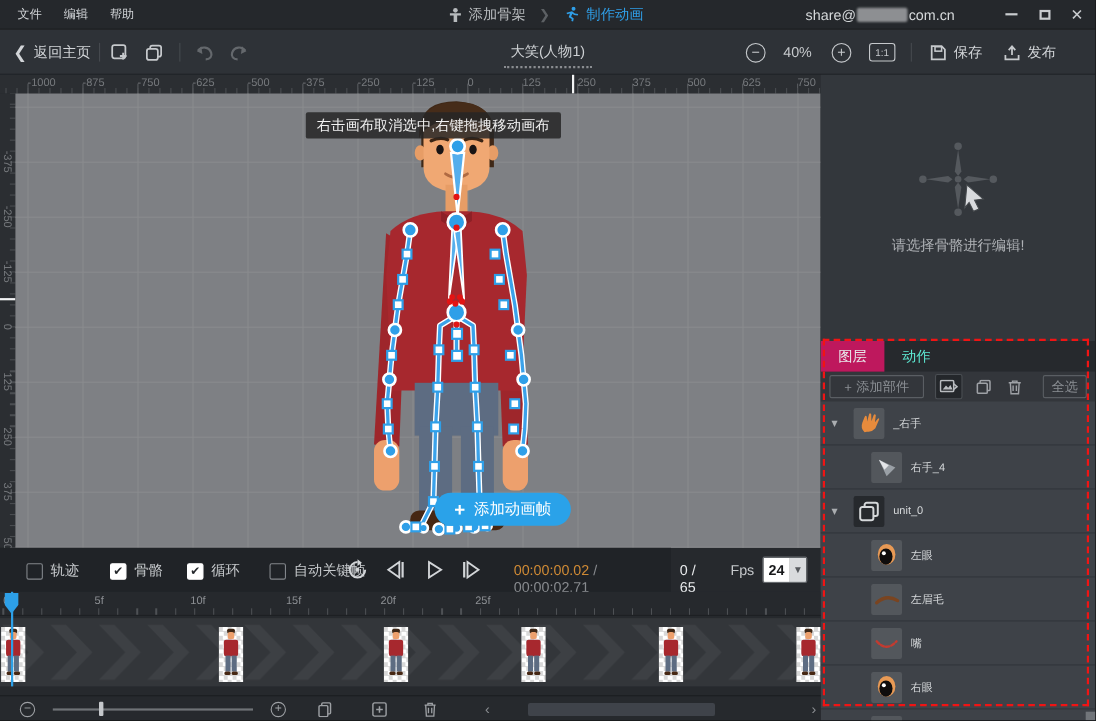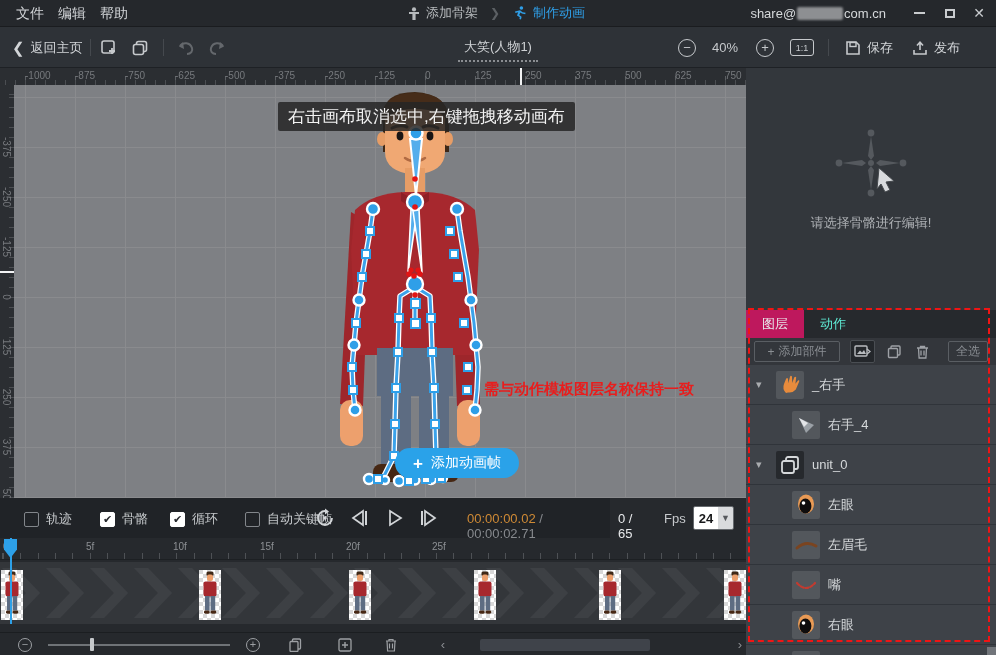--- a/index.html
+++ b/index.html
@@ -2,26 +2,26 @@
 <html><head>
 <meta charset="utf-8">
 <style>
   *{margin:0;padding:0;box-sizing:border-box;}
   html,body{background:#111;}
   body{font-family:"Liberation Sans","DejaVu Sans",sans-serif;}
   .app{position:relative;width:996px;height:655px;background:#26292d;overflow:hidden;color:#cfd2d5;font-size:13px;}
 
   
   #menubar{position:absolute;left:0;top:0;width:996px;height:27px;background:#25282c;border-bottom:1px solid #1a1c1f;}
-  .menu-item{position:absolute;top:5px;font-size:14px;color:#d2d5d8;cursor:default;}
+  .menu-item{position:absolute;top:5px;font-size:11px;color:#d2d5d8;cursor:default;}
   .mode-tabs{position:absolute;left:408px;top:4px;display:flex;align-items:center;gap:12px;}
   .mode-tab{display:flex;align-items:center;gap:6px;color:#b7babd;}
   .mode-tab.active{color:#2f9fe8;}
   .mode-sep{color:#5c6064;font-size:12px;}
-  .account{position:absolute;right:110px;top:6px;display:flex;align-items:center;font-size:13px;color:#d6d9db;}
+  .account{position:absolute;right:128px;top:6px;display:flex;align-items:center;font-size:13px;color:#d6d9db;}
   .blur-block{display:inline-block;width:46px;height:13px;background:#8d8f92;border-radius:2px;margin:0 1px;filter:blur(1px);}
   .winbtn{position:absolute;top:0;width:30px;height:26px;display:flex;align-items:center;justify-content:center;color:#c9cccf;}
   .winbtn .mini{width:11px;height:2px;background:#c9cccf;}
   .winbtn .maxi{width:10px;height:9px;border:2px solid #c9cccf;}
   .winbtn .clos{font-size:14px;line-height:1;}
 
   
   #toolbar{position:absolute;left:0;top:27px;width:996px;height:41px;background:#2e3237;border-bottom:1px solid #1e2125;}
   .tb{position:absolute;top:0;height:41px;display:flex;align-items:center;gap:6px;color:#d2d5d8;}
   .vsep{position:absolute;top:12px;width:1px;height:17px;background:#45494e;}
@@ -42,21 +42,21 @@
     background-image:repeating-linear-gradient(180deg,#4b4e52 0,#4b4e52 1px,rgba(0,0,0,0) 1px,rgba(0,0,0,0) 10px);
     background-size:5px auto;background-repeat:repeat-y;background-position:right 12px;}
   .vr-label{position:absolute;left:-11px;width:34px;height:12px;line-height:12px;text-align:center;font-size:10px;color:#76797d;transform:rotate(90deg);}
   #v-marker{position:absolute;left:0;top:186px;width:14px;height:2px;background:#f2f3f4;}
   #ruler-corner{position:absolute;left:0;top:68px;width:14px;height:17px;background:#26292d;}
 
   
   #canvas{position:absolute;left:14px;top:85px;width:732px;height:413px;background-color:#7e8084;
     background-image:linear-gradient(#8a8b8e 1px,rgba(0,0,0,0) 1px),linear-gradient(90deg,#8a8b8e 1px,rgba(0,0,0,0) 1px);
     background-size:50px 50px;background-position:11px 12px;overflow:hidden;}
-  #tooltip{position:absolute;left:264px;top:17px;background:rgba(38,38,38,.85);color:#f2f2f2;font-size:17px;padding:3px 10px;border-radius:2px;white-space:nowrap;}
+  #tooltip{position:absolute;left:264px;top:17px;background:rgba(38,38,38,.85);color:#f2f2f2;font-size:13px;padding:3px 10px;border-radius:2px;white-space:nowrap;}
   #char{position:absolute;left:311px;top:5px;}
   #red-note{position:absolute;left:470px;top:295px;color:#e81d1d;font-size:15px;font-weight:bold;white-space:nowrap;}
   #add-kf{position:absolute;left:381px;top:363px;width:124px;height:30px;border-radius:16px;background:#2aa2e9;border:none;color:#fff;font-size:14px;display:flex;align-items:center;justify-content:center;gap:8px;font-family:inherit;}
   #add-kf .plus{font-size:17px;font-weight:bold;line-height:1;}
 
   
   #props{position:absolute;left:746px;top:68px;width:250px;height:242px;background:#33373c;}
   #props .tabbar{position:absolute;left:0;top:0;width:250px;height:30px;background:#1f2226;}
   #props .tab{position:absolute;left:0;top:0;width:50px;height:30px;background:#33373c;color:#d5d8da;display:flex;align-items:center;justify-content:center;}
   #props .body{position:absolute;left:0;top:30px;width:250px;height:212px;display:flex;flex-direction:column;align-items:center;padding-top:28px;}
@@ -70,21 +70,21 @@
   #layers .ltoolbar{position:absolute;left:0;top:28px;width:250px;height:27px;background:#33363b;}
   .btn-outline{position:absolute;top:3px;height:21px;border:1px solid #5a5e63;border-radius:2px;background:none;color:#8b8f94;font-size:12px;display:flex;align-items:center;justify-content:center;gap:4px;font-family:inherit;}
   .icon-btn{position:absolute;top:2px;width:25px;height:23px;display:flex;align-items:center;justify-content:center;border-radius:2px;}
   .icon-btn.pressed{background:#24272b;border:1px solid #4a4e53;}
   #layer-list{position:absolute;left:0;top:55px;width:250px;}
   .layer-row{position:relative;height:40px;border-bottom:1px solid #30343a;display:flex;align-items:center;}
   .layer-row .tri{position:absolute;left:10px;color:#aaadb0;font-size:11px;}
   .layer-row .thumb{position:absolute;left:30px;width:28px;height:28px;background:#53575c;border-radius:2px;display:flex;align-items:center;justify-content:center;overflow:hidden;}
   .layer-row.child .thumb{left:46px;}
   .layer-row .thumb.dark{background:#26292d;}
-  .layer-row .lbl{position:absolute;left:66px;color:#d6d9db;font-size:13px;text-align:center;}
+  .layer-row .lbl{position:absolute;left:66px;color:#d6d9db;font-size:10px;text-align:center;}
   .layer-row.child .lbl{left:82px;}
   #layers-scroll-nub{position:absolute;right:0;bottom:0;width:9px;height:8px;background:#71757a;}
   #red-dash{position:absolute;left:748px;top:308px;width:242px;height:334px;border:2px dashed #f01414;z-index:60;pointer-events:none;}
 
   
   #playback{position:absolute;left:0;top:498px;width:610px;height:40px;background:#202327;}
   .toggle{position:absolute;top:12px;display:flex;align-items:center;gap:7px;color:#c6c9cc;font-size:13px;}
   .cb{width:15px;height:15px;border-radius:2px;border:1.5px solid #82868b;display:flex;align-items:center;justify-content:center;font-size:11px;}
   .cb.on{background:#fff;border-color:#fff;color:#24272b;font-weight:bold;}
   .transport{position:absolute;top:8px;width:26px;height:24px;display:flex;align-items:center;justify-content:center;}
@@ -359,21 +359,20 @@
             <circle cx="90" cy="205" r="2.8"></circle>
           <circle cx="84" cy="184" r="2.8"></circle>
             <circle cx="89" cy="186" r="2.8"></circle>
             <circle cx="95" cy="184" r="2.8"></circle>
             <circle cx="86" cy="180" r="2.6"></circle>
             <circle cx="93" cy="180" r="2.6"></circle>
         </g>
       </g>
     </svg>
     <div id="tooltip">右击画布取消选中,右键拖拽移动画布</div>
-    <div id="red-note">需与动作模板图层名称保持一致</div>
     <button id="add-kf">
       <span class="plus">+</span>
       <span>添加动画帧</span>
     </button>
   </div>
 
   <div id="props">
     <div class="body">
       <svg width="78" height="74" viewBox="0 0 78 74">
         <g fill="#55595e">

